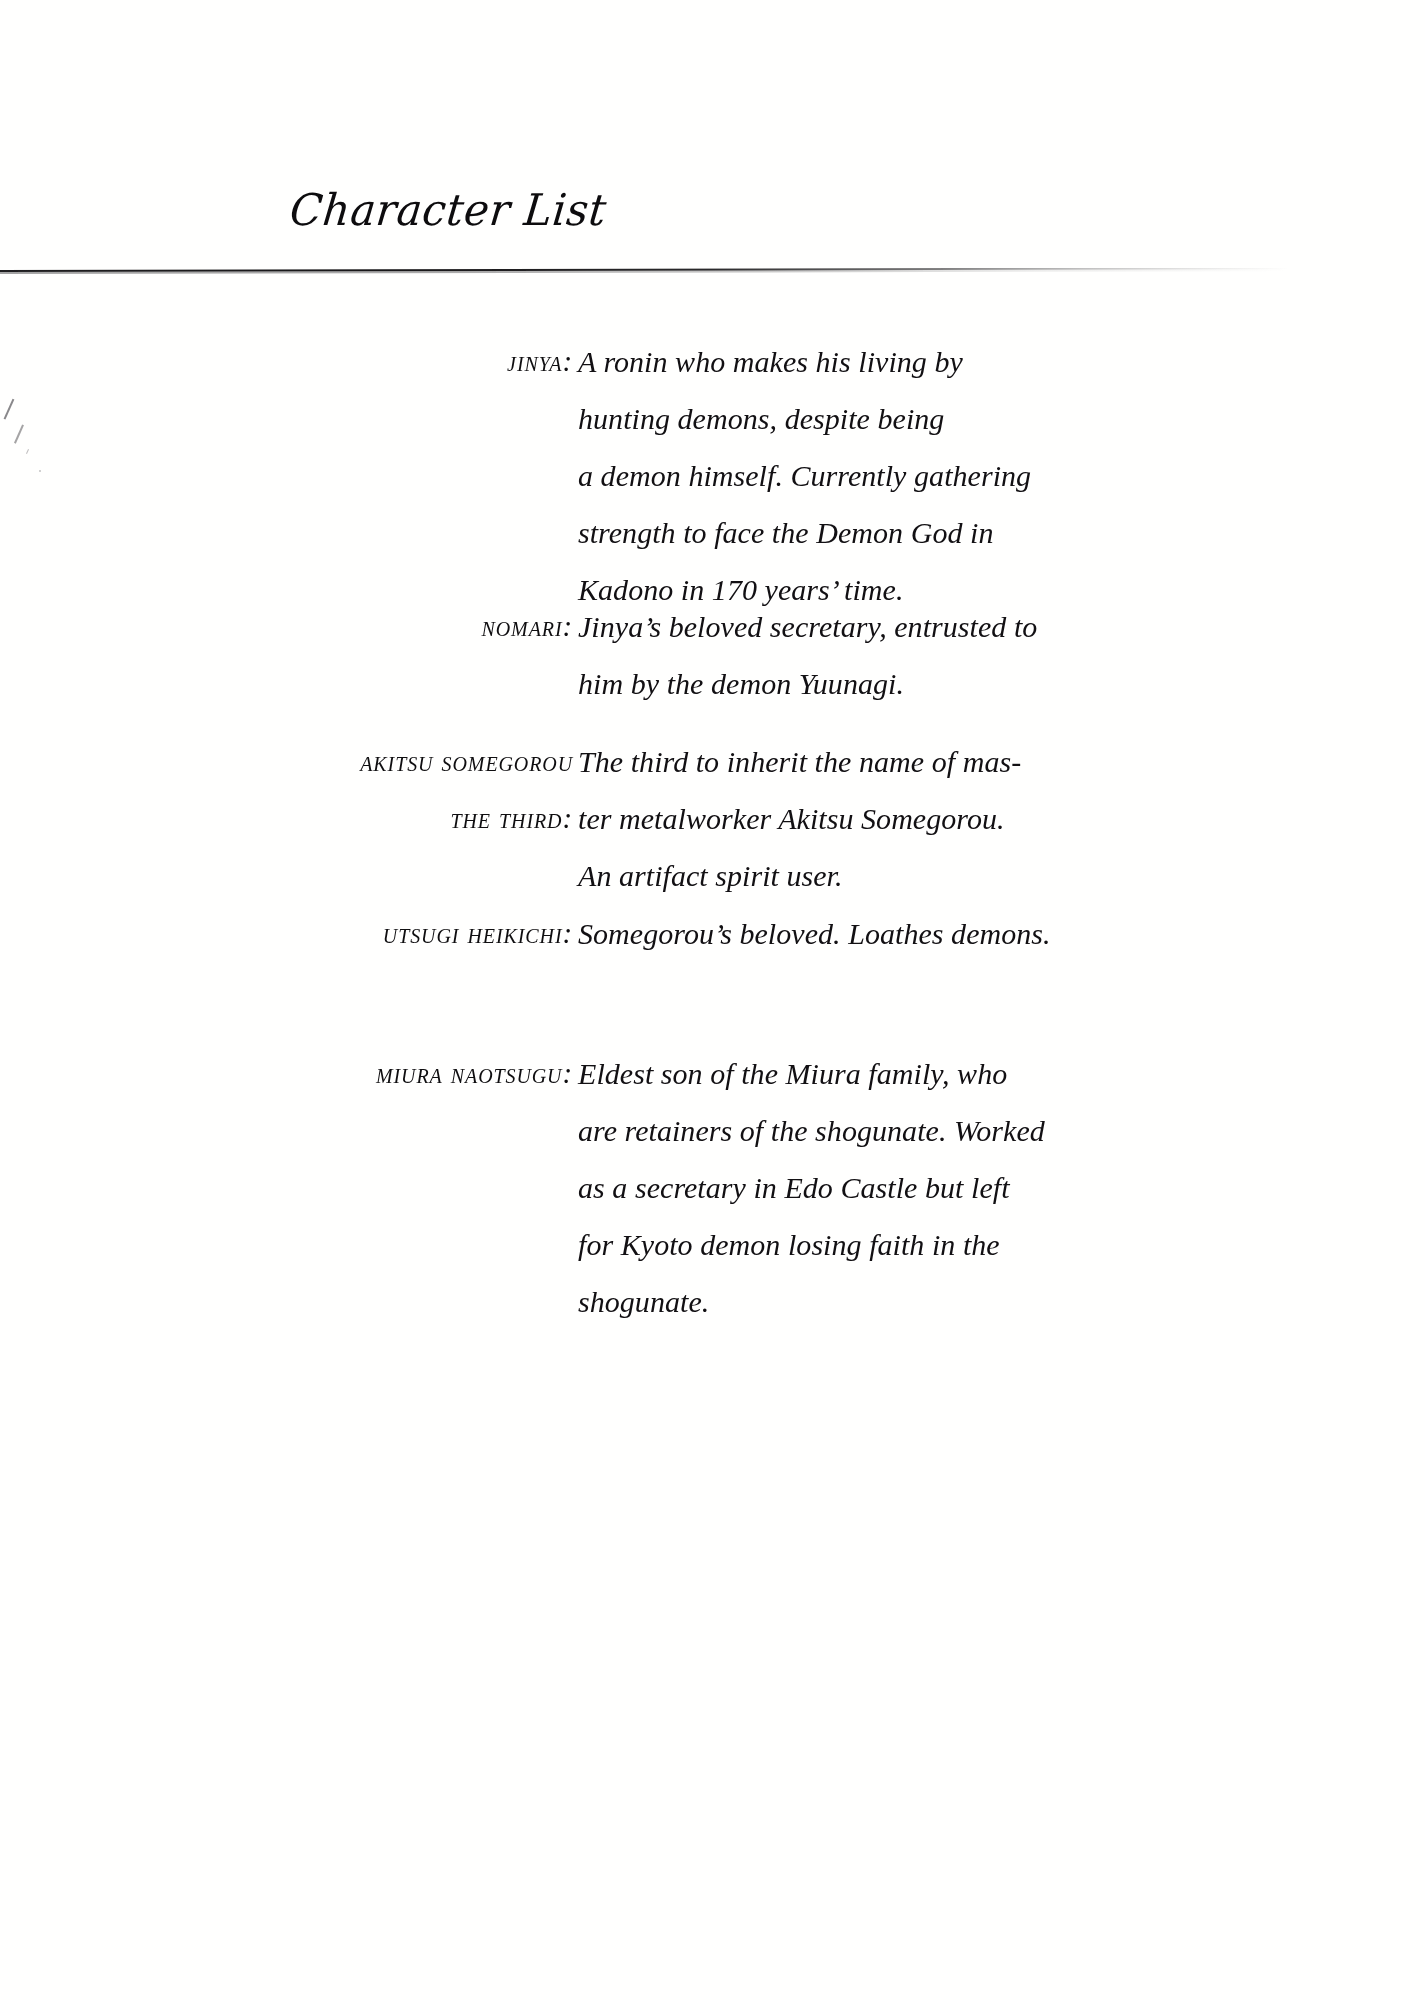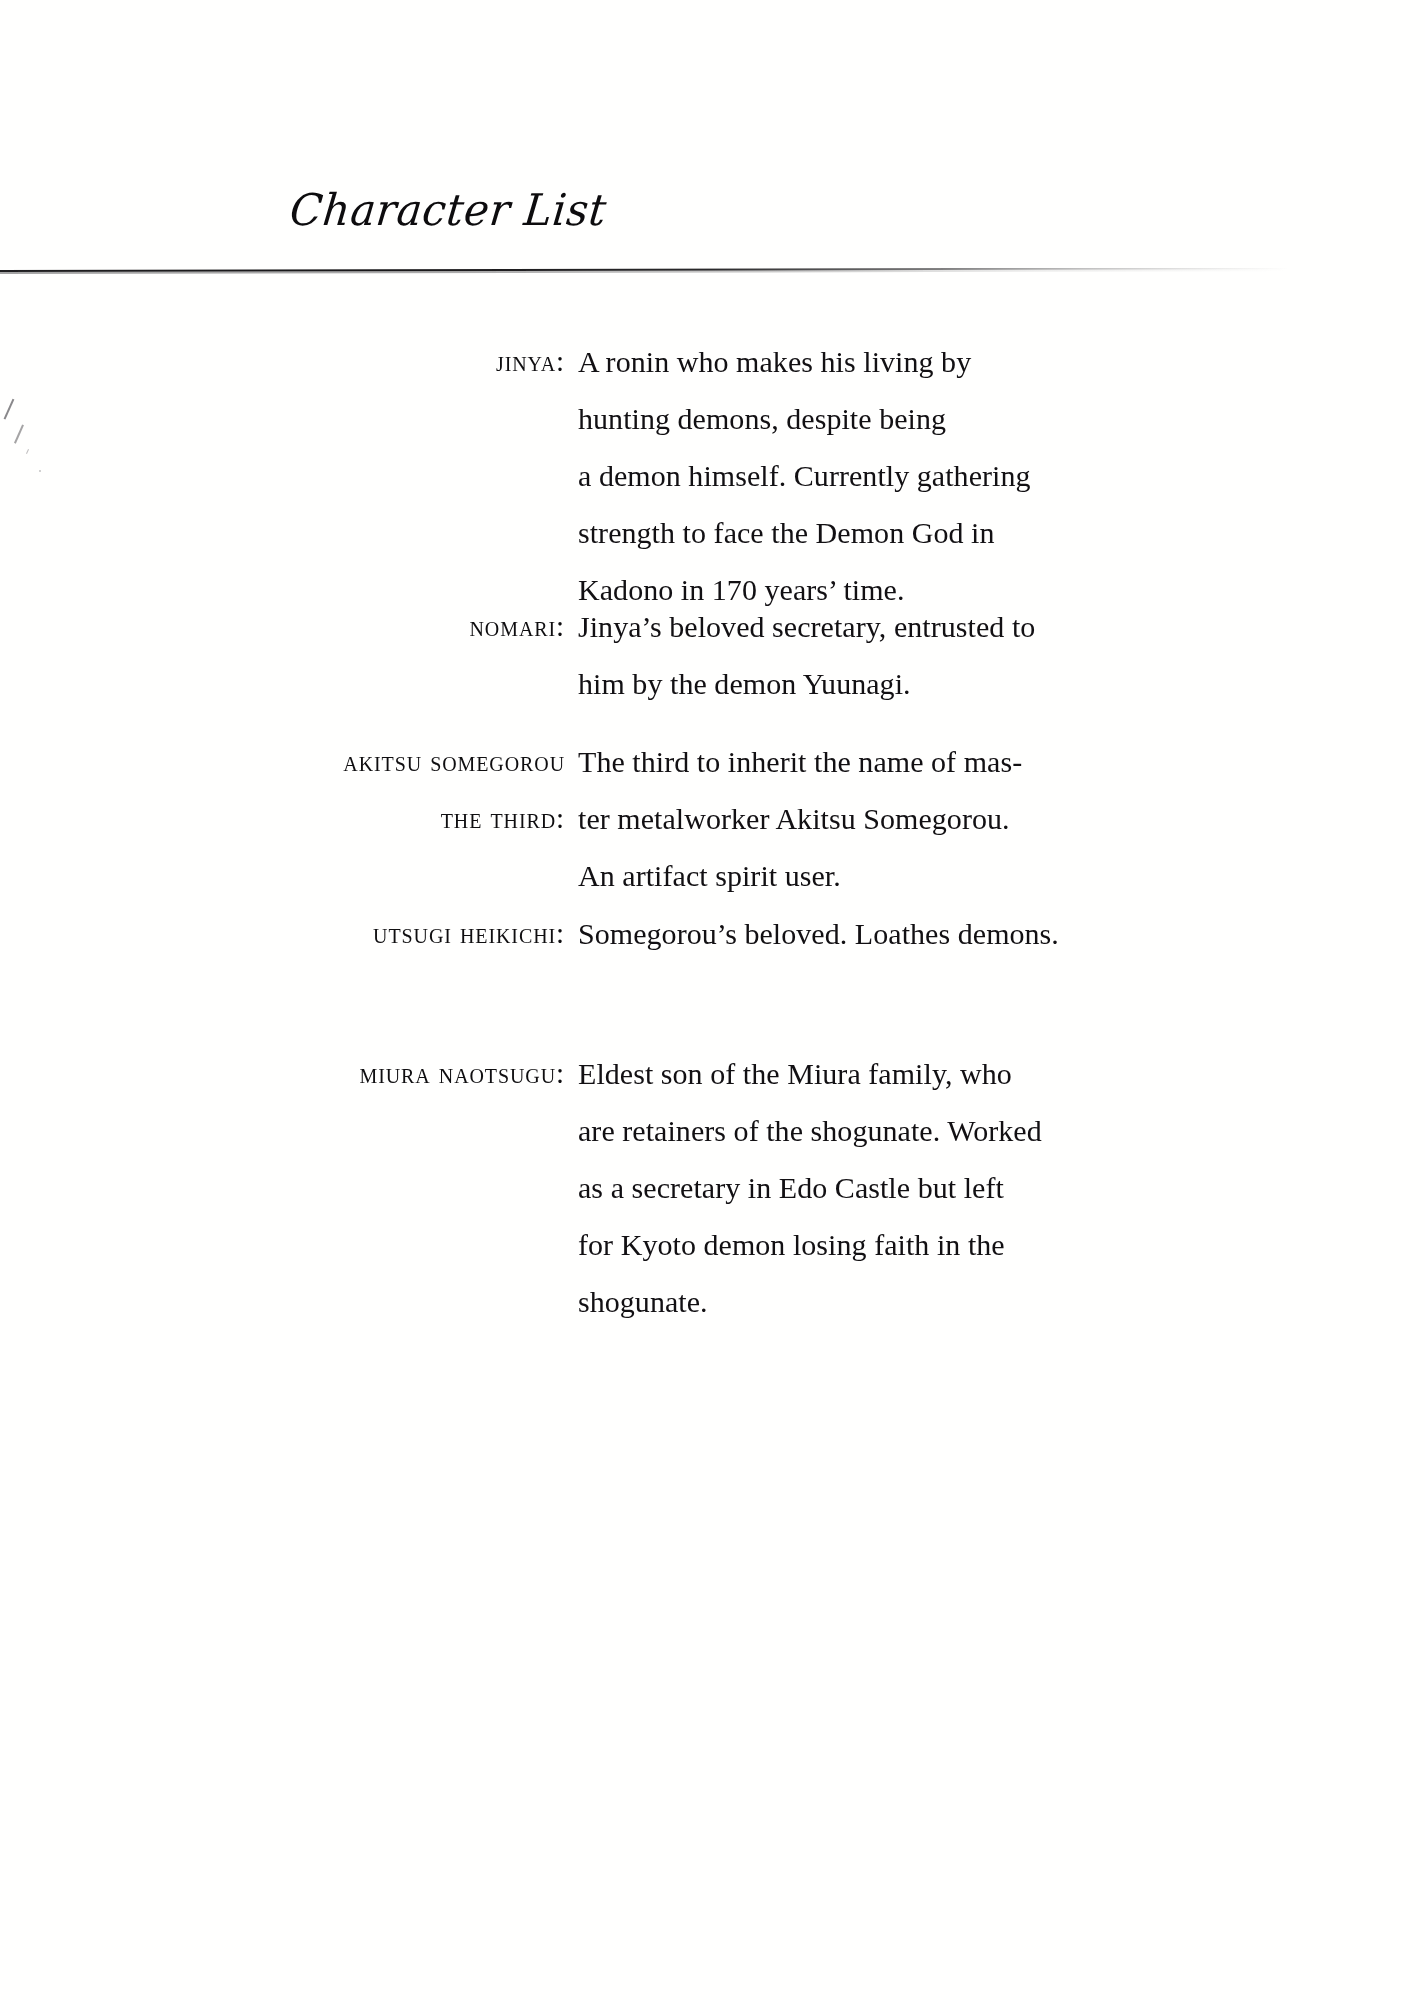--- a/index.html
+++ b/index.html
@@ -94,41 +94,43 @@
   }
 
   .entry {
     position: absolute;
     left: 0;
     width: 1425px;
   }
 
   .entry-label {
     position: absolute;
-    left: 0;
+    left: 8px;
     width: 565px;
     text-align: right;
     font-size: 29px;
     line-height: 57px;
     letter-spacing: 0.9px;
     font-variant: small-caps;
     text-transform: lowercase;
     color: #0f0e10;
     white-space: pre-line;
+    font-style: italic;
   }
 
   .entry-desc {
     position: absolute;
     left: 578px;
     width: 640px;
     font-size: 30px;
     line-height: 57px;
     letter-spacing: 0.05px;
     color: #121013;
     white-space: pre-line;
+    font-style: italic;
   }
 
   
   .scan-mark {
     position: absolute;
     pointer-events: none;
     background: rgba(40,38,44,0.55);
   }
   .scan-mark.m1 {
     left: 8px;  top: 398px;  width: 1.6px; height: 22px;

